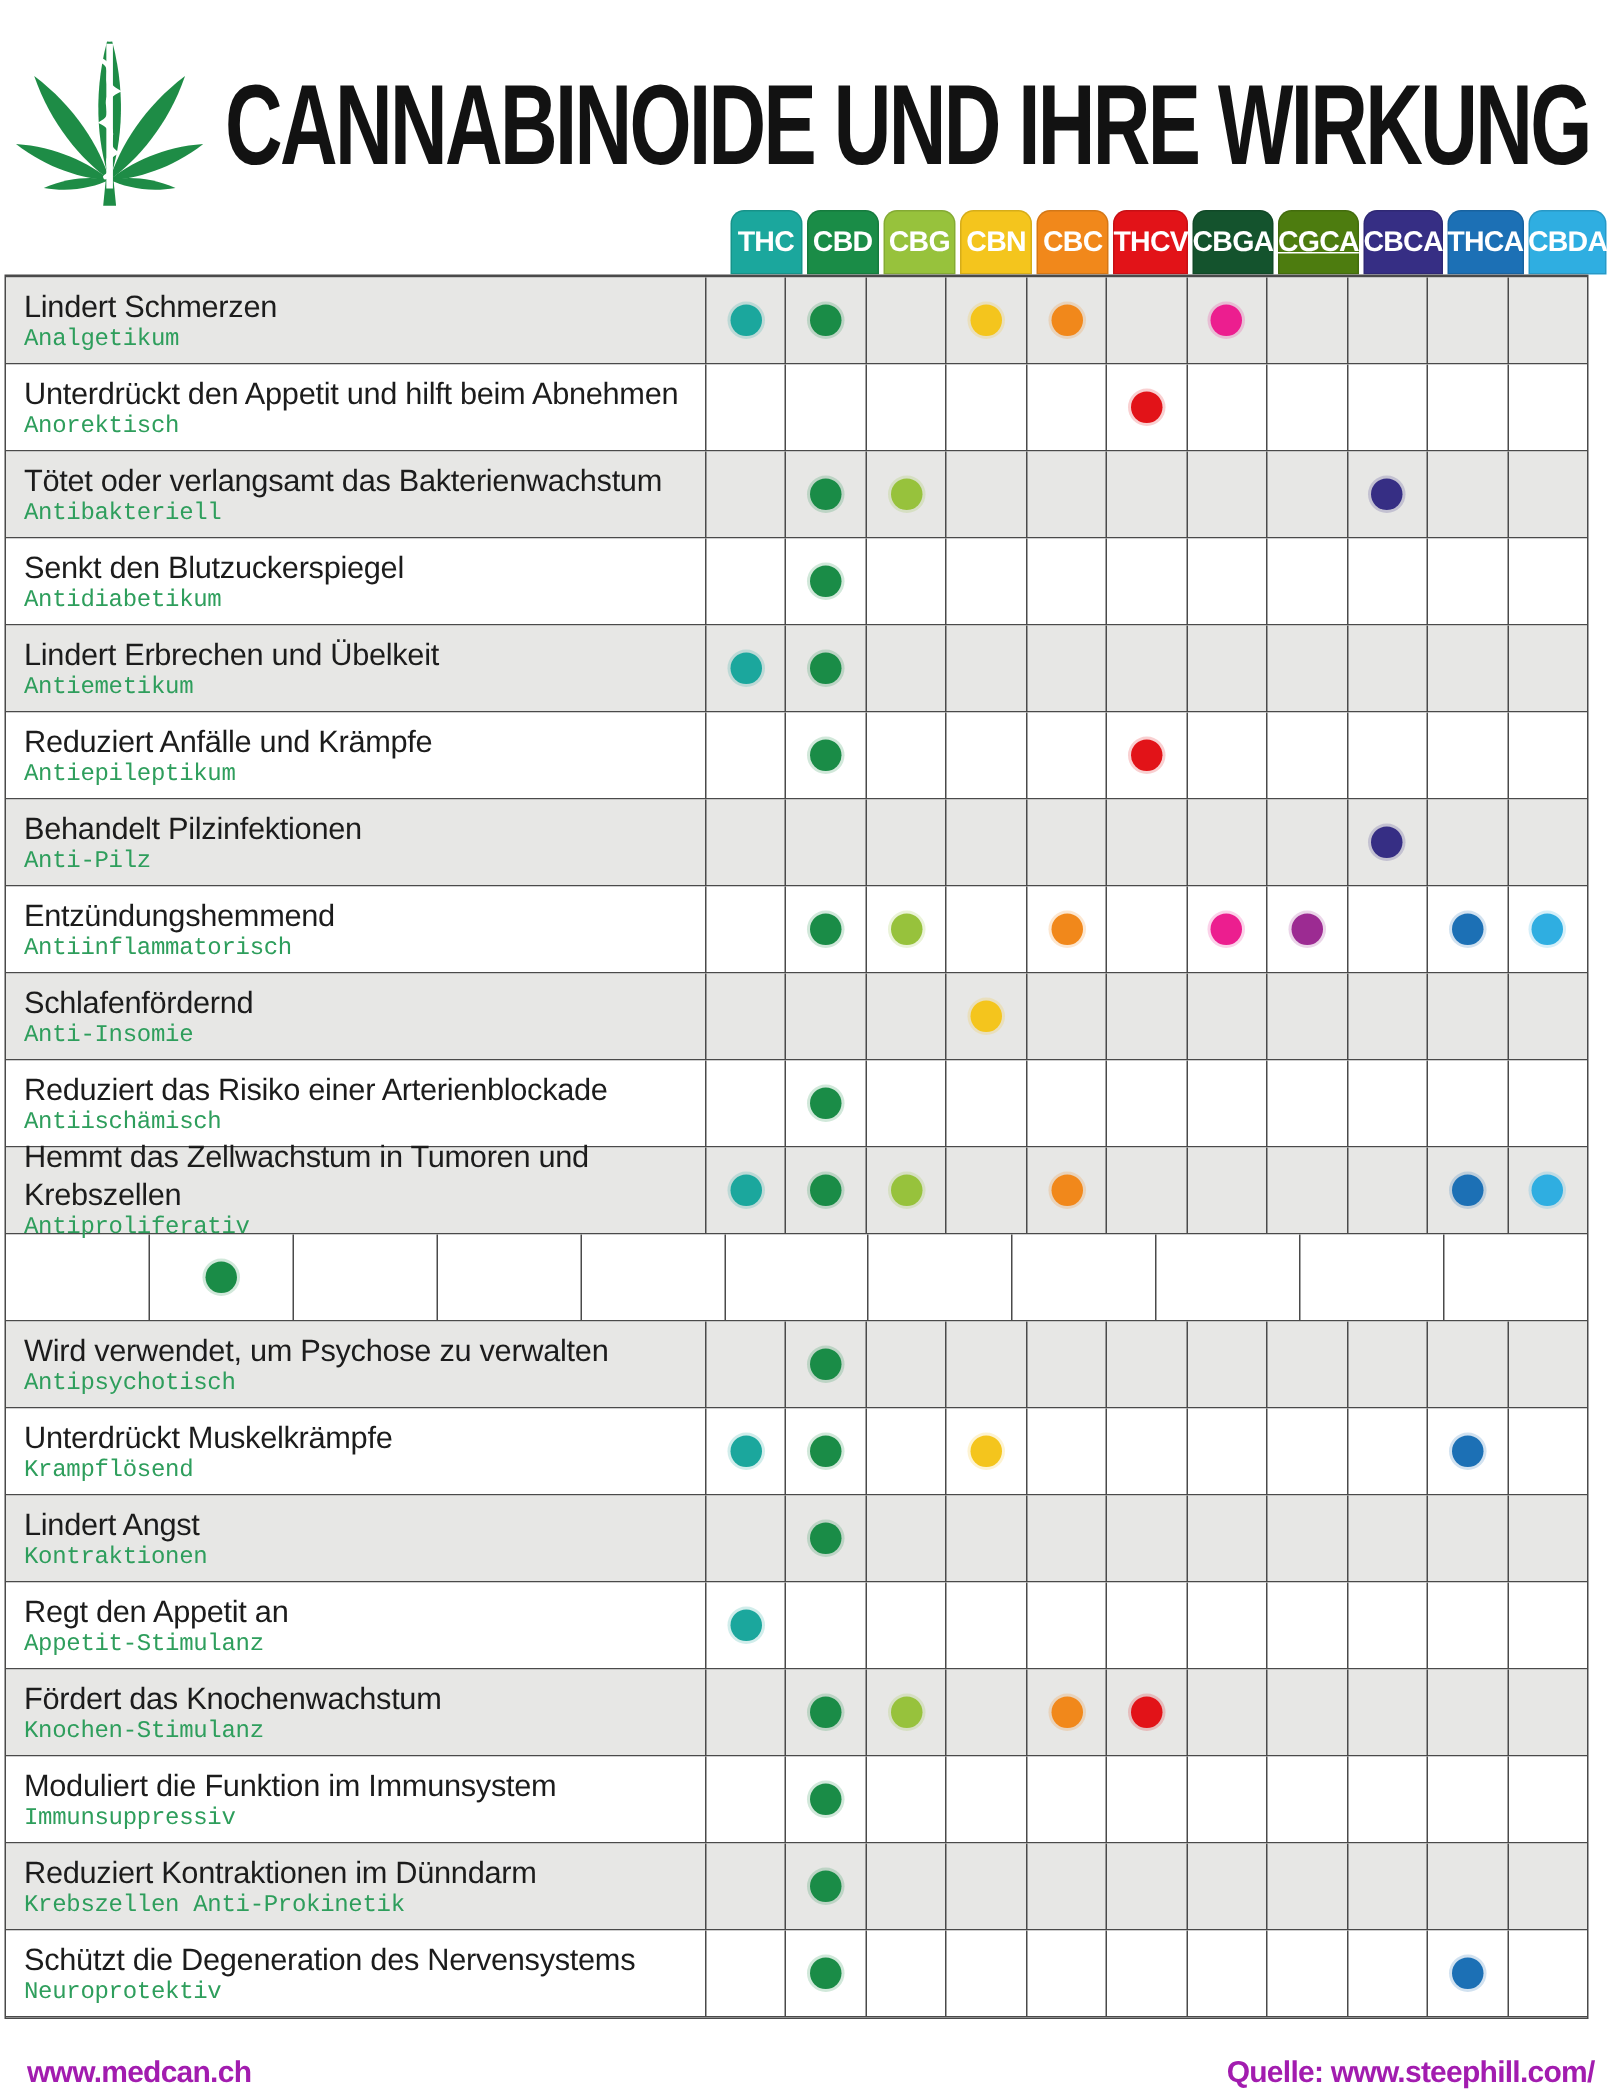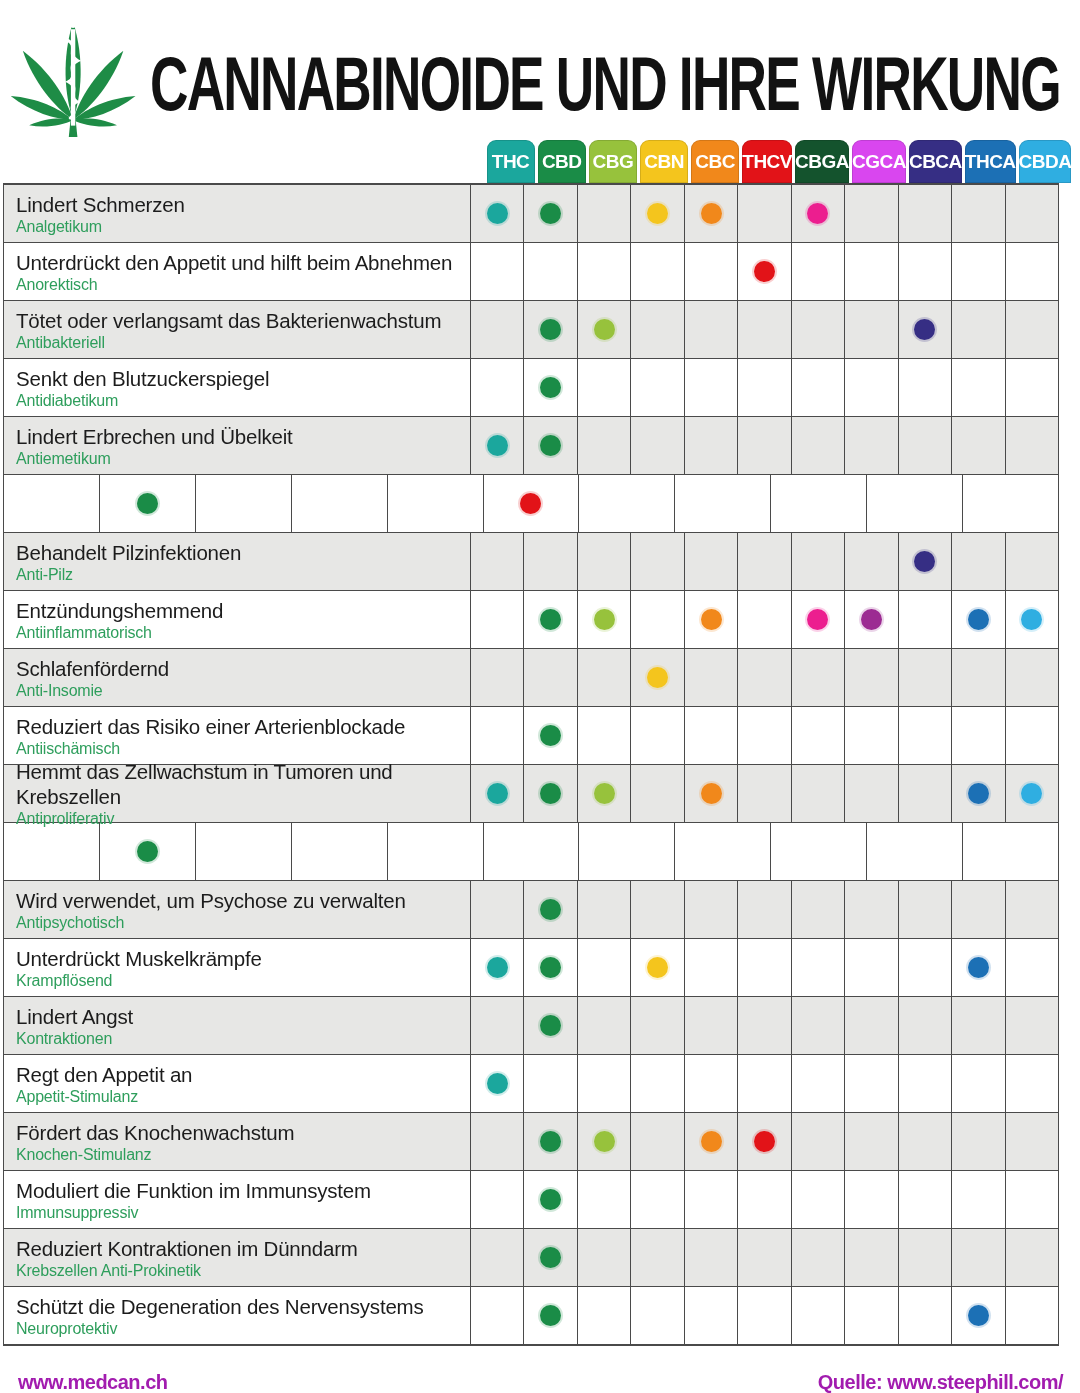--- a/index.html
+++ b/index.html
@@ -31,21 +31,21 @@
     background:#ffffff;
   }
   .row { display:flex; height:58px; border-bottom:1px solid #4a4a4a; background:#ffffff; }
   .row.alt { background:#E7E7E5; }
   .label-cell {
     width:467px; border-right:1px solid #4a4a4a;
     display:flex; flex-direction:column; justify-content:center;
     padding-left:12px;
   }
   .effect { font-size:20.5px; line-height:25px; color:#1c1c1c; letter-spacing:-0.2px; }
-  .category { font-size:16px; line-height:19px; color:#2E9E5C; letter-spacing:-0.2px; }
+  .category { font-size:16px; line-height:19px; color:#2E9E5C; letter-spacing:-0.2px;font-family:Liberation Mono, monospace; }
   .dot-cell {
     flex:1; border-right:1px solid #4a4a4a;
     display:flex; align-items:center; justify-content:center;
   }
   .dot-cell:last-child { border-right:none; }
   .dot { width:21px; height:21px; border-radius:50%; }
   .footer-left, .footer-right {
     position:absolute; top:1360px; font-weight:bold; font-size:20px;
     color:#a21caf; letter-spacing:-0.5px;
   }
@@ -81,21 +81,21 @@
   <div class="title">CANNABINOIDE UND IHRE WIRKUNG</div>
 
   <div class="tabs" id="tabs">
       <div class="tab" style="background: rgb(27, 167, 157);">THC</div>
       <div class="tab" style="background: rgb(26, 140, 71);">CBD</div>
       <div class="tab" style="background: rgb(151, 194, 60);">CBG</div>
       <div class="tab" style="background: rgb(244, 197, 29);">CBN</div>
       <div class="tab" style="background: rgb(241, 136, 27);">CBC</div>
       <div class="tab" style="background: rgb(226, 19, 24);">THCV</div>
       <div class="tab" style="background: #14532d;">CBGA</div>
-      <div class="tab" style="background: #d946ef;">CGCA</div>
+      <div class="tab" style="background: #4d7c0f; text-decoration: underline;">CGCA</div>
       <div class="tab" style="background: rgb(54, 46, 132);">CBCA</div>
       <div class="tab" style="background: rgb(28, 112, 181);">THCA</div>
       <div class="tab" style="background: rgb(47, 174, 225);">CBDA</div>
     </div>
 
   <div class="table" id="table">
       <div class="row alt">
         <div class="label-cell">
           <div class="effect">Lindert Schmerzen</div>
           <div class="category">Analgetikum</div>
@@ -198,20 +198,24 @@
         <div class="dot-cell"></div>
         <div class="dot-cell"></div>
         <div class="dot-cell"></div>
         <div class="dot-cell"></div>
         <div class="dot-cell"></div>
         <div class="dot-cell"></div>
         <div class="dot-cell"></div>
         <div class="dot-cell"></div>
       </div>
       <div class="row">
+        <div class="label-cell">
+          <div class="effect">Reduziert Anfälle und Krämpfe</div>
+          <div class="category">Antiepileptikum</div>
+        </div>
         <div class="dot-cell"></div>
         <div class="dot-cell">
           <span class="dot" style="background: rgb(26, 140, 71); box-shadow: rgba(26, 140, 71, 0.2) 0px 0px 0px 2px;"></span>
         </div>
         <div class="dot-cell"></div>
         <div class="dot-cell"></div>
         <div class="dot-cell"></div>
         <div class="dot-cell">
           <span class="dot" style="background: rgb(226, 19, 24); box-shadow: rgba(226, 19, 24, 0.2) 0px 0px 0px 2px;"></span>
         </div>

